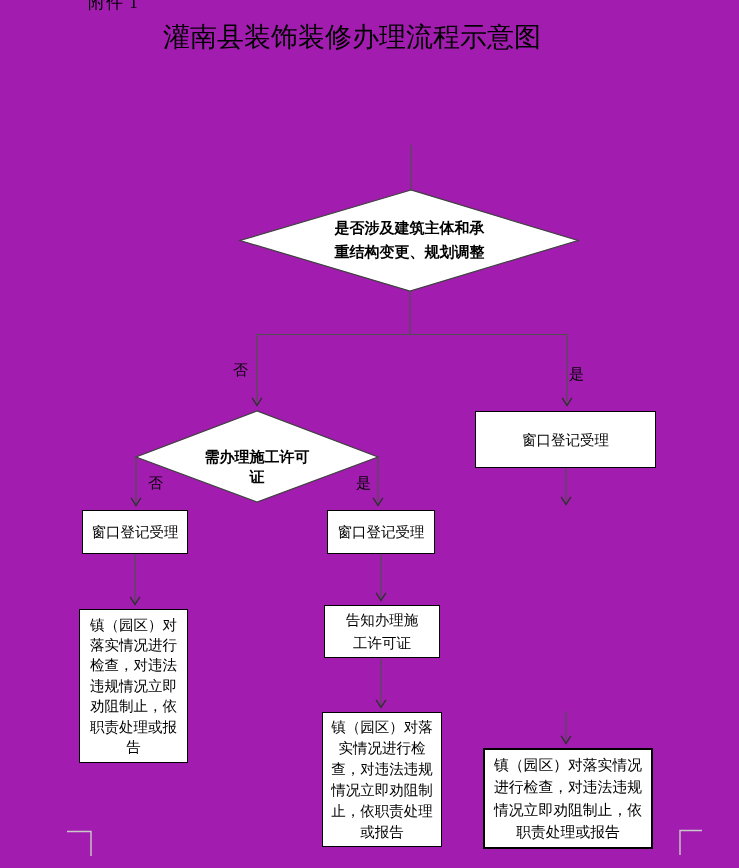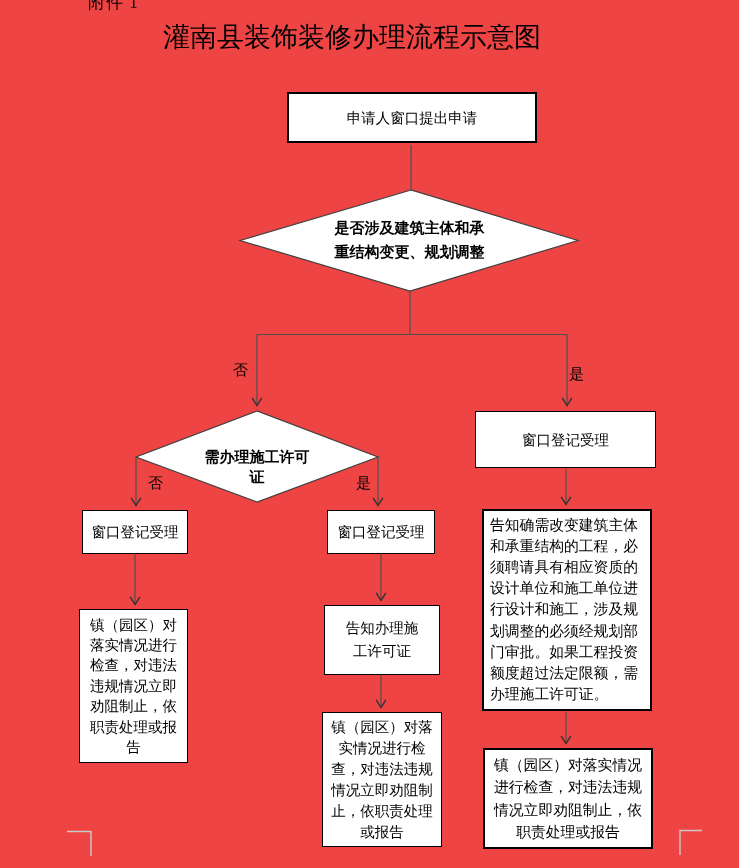--- a/index.html
+++ b/index.html
@@ -1,17 +1,17 @@
 <!DOCTYPE html>
 <html><head>
 <meta charset="utf-8">
 <style>
   html,body{margin:0;padding:0;background:#ffffff;}
   .page{
-    position:relative;width:739px;height:868px;background:#ef4444;
+    position:relative;width:739px;height:868px;background:#a21caf;
     overflow:hidden;
     font-family:"Liberation Serif","DejaVu Serif",serif;
     color:#000000;
   }
   .attachment{
     position:absolute;left:88px;top:-9px;font-size:17px;letter-spacing:1px;
   }
   .doc-title{
     position:absolute;left:163px;top:19px;width:364px;
     font-size:27px;font-weight:normal;text-align:center;white-space:nowrap;
@@ -22,21 +22,21 @@
     display:flex;align-items:center;justify-content:center;
     font-size:14.5px;line-height:20px;box-sizing:border-box;
   }
   .node > span{display:block;width:100%;text-align:center;}
   .node.thick{border-width:2px;}
   .start-box{left:287px;top:92px;width:250px;height:51px;}
   .reg-left{left:82px;top:510px;width:106px;height:44px;}
   .reg-mid{left:327px;top:510px;width:108px;height:44px;}
   .reg-right{left:475px;top:411px;width:181px;height:57px;}
   .check-left{left:79px;top:609px;width:109px;height:154px;padding:3px 5px;line-height:20.4px;font-size:14.5px;}
-  .notify-mid{left:324px;top:605px;width:116px;height:70px;padding:1px 18px;line-height:23px;font-size:14.5px;}
+  .notify-mid{left:324px;top:605px;width:116px;height:53px;padding:1px 18px;line-height:23px;font-size:14.5px;}
   .check-mid{left:322px;top:712px;width:120px;height:135px;padding:3px 4px;line-height:21px;font-size:14.5px;}
   .notify-right{left:482px;top:509px;width:170px;height:202px;padding:4px 6px;line-height:21.2px;font-size:14.8px;border-width:2px;}
   .notify-right > span{text-align:left;}
   .check-right{left:483px;top:748px;width:170px;height:101px;padding:2px 5px;line-height:22.3px;font-size:14.8px;border-width:2px;}
   .dtext{
     position:absolute;font-size:15px;text-align:center;line-height:24px;font-weight:bold;
   }
   .d1-text{left:328px;top:216px;width:163px;}
   .d2-text{left:199px;top:447px;width:116px;line-height:20px;}
   .branch-label{
@@ -74,23 +74,20 @@
     <line x1="566" y1="468.5" x2="566" y2="504" stroke="#4f4f4f" stroke-width="1.2" marker-end="url(#arrow)"></line>
     <line x1="566" y1="711.5" x2="566" y2="743" stroke="#4f4f4f" stroke-width="1.2" marker-end="url(#arrow)"></line>
 
     <path d="M 67 831.5 L 91 831.5 L 91 856" fill="none" stroke="#c9c9c9" stroke-width="1.4"></path>
     <path d="M 702 830.5 L 680 830.5 L 680 855" fill="none" stroke="#c9c9c9" stroke-width="1.4"></path>
   </svg>
 
   <div class="attachment">附件 1</div>
   <div class="doc-title">灌南县装饰装修办理流程示意图</div>
 
-  <div class="node thick start-box">
-    <span>申请人窗口提出申请</span>
-  </div>
 
   <div class="dtext d1-text">是否涉及建筑主体和承重结构变更、规划调整</div>
   <div class="dtext d2-text">需办理施工许可证</div>
 
   <div class="branch-label lbl-d1-no">否</div>
   <div class="branch-label lbl-d1-yes">是</div>
   <div class="branch-label lbl-d2-no">否</div>
   <div class="branch-label lbl-d2-yes">是</div>
 
   <div class="node reg-left">
@@ -105,20 +102,17 @@
 
   <div class="node check-left">
     <span>镇（园区）对落实情况进行检查，对违法违规情况立即劝阻制止，依职责处理或报告</span>
   </div>
   <div class="node notify-mid">
     <span>告知办理施工许可证</span>
   </div>
   <div class="node check-mid">
     <span>镇（园区）对落实情况进行检查，对违法违规情况立即劝阻制止，依职责处理或报告</span>
   </div>
-  <div class="node notify-right">
-    <span>告知确需改变建筑主体和承重结构的工程，必须聘请具有相应资质的设计单位和施工单位进行设计和施工，涉及规划调整的必须经规划部门审批。如果工程投资额度超过法定限额，需办理施工许可证。</span>
-  </div>
   <div class="node check-right">
     <span>镇（园区）对落实情况进行检查，对违法违规情况立即劝阻制止，依职责处理或报告</span>
   </div>
 
 </div>
 
 </body></html>

